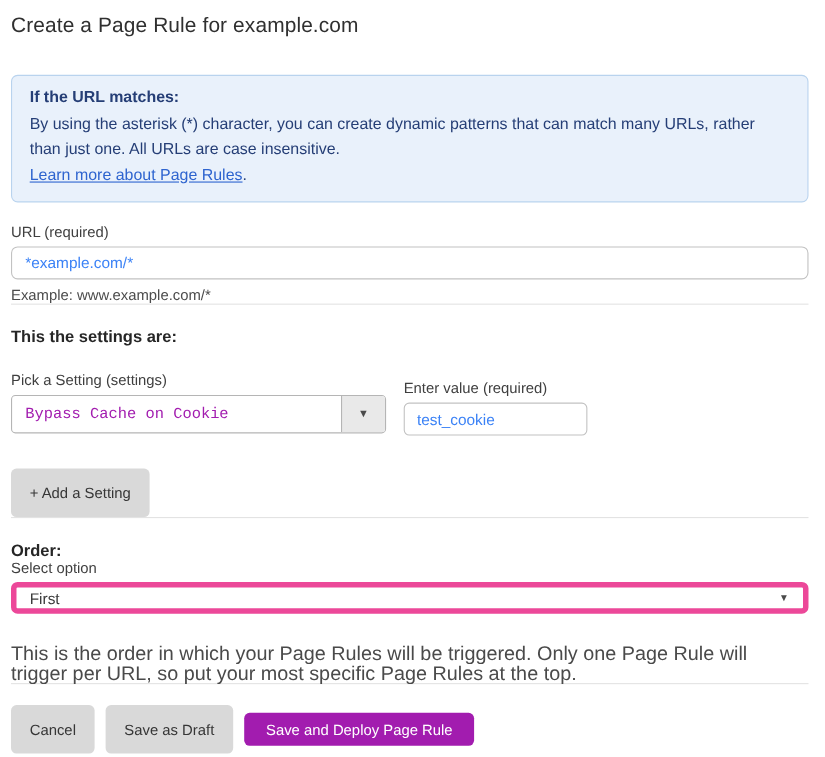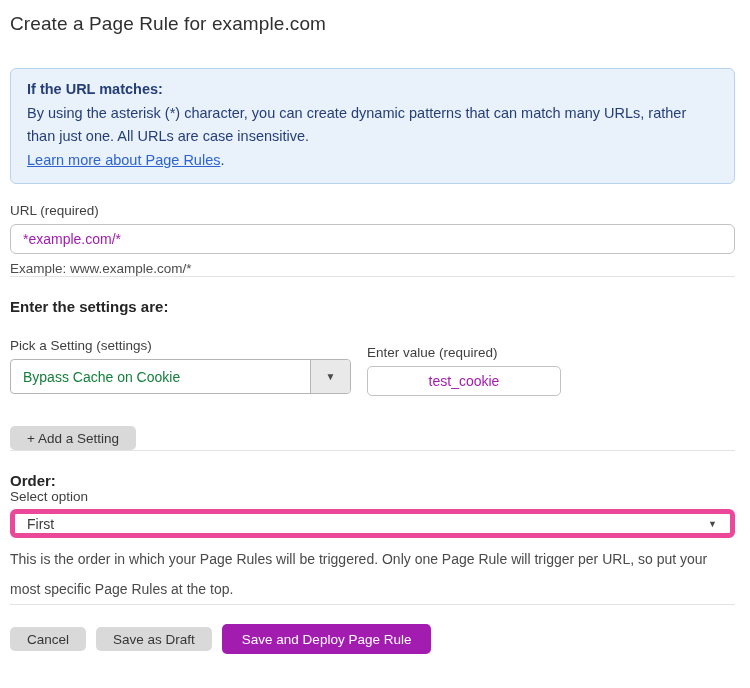--- a/index.html
+++ b/index.html
@@ -40,21 +40,21 @@
     display: block;
     font-size: 13.5px;
     color: #3f3f3f;
   }
 
   .url-section { margin-top: 19px; }
   input.text-input {
     display: block;
     font-family: "Liberation Sans", sans-serif;
     font-size: 14px;
-    color: #a21caf;
+    color: #3b82f6;
     background: #ffffff;
     border: 1px solid #c2c2c2;
     border-radius: 6px;
     outline: none;
   }
   input.url-input {
     width: 100%;
     height: 30px;
     margin-top: 6px;
     padding: 0 12px;
@@ -97,57 +97,57 @@
     border-radius: 4px;
     display: flex;
     align-items: center;
     cursor: pointer;
     overflow: hidden;
   }
   .custom-select .select-text {
     flex: 1;
     padding: 0 12px;
     font-size: 14px;
-    color: #15803d;
+    color: #a21caf;
     white-space: nowrap;
+    font-family: Liberation Mono, monospace;
   }
   .custom-select .select-btn {
     width: 40px;
     height: 100%;
     background: #e9e9e9;
     border-left: 1px solid #b5b5b5;
     display: flex;
     align-items: center;
     justify-content: center;
   }
   .arrow-glyph {
     font-size: 10px;
     color: #4a4a4a;
     line-height: 1;
   }
 
   input.value-input {
-    width: 194px;
+    width: 167px;
     height: 29px;
     margin-top: 6px;
     padding: 14px 11px;
     border-radius: 5px;
-    text-align: center;
   }
 
   button {
     font-family: "Liberation Sans", sans-serif;
     border: none;
     cursor: pointer;
   }
   .gray-btn {
     background: #d9d9d9;
     color: #363636;
     font-size: 13.5px;
-    height: 24px;
+    height: 44px;
     padding: 0 17px;
     border-radius: 5px;
   }
   .add-setting-btn { margin-top: 30px; }
 
   .order-label { }
   .wide-select {
     position: relative;
     margin-top: 5px;
     width: 100%;
@@ -165,23 +165,23 @@
     color: #3a3a3a;
   }
   .wide-select .arrow-glyph {
     position: absolute;
     right: 13px;
     top: 50%;
     transform: translateY(-50%);
     font-size: 9px;
   }
   .order-help {
-    margin-top: 6px;
-    font-size: 14px;
-    line-height: 30px;
+    margin-top: 27px;
+    font-size: 18px;
+    line-height: 18px;
     color: #4a4a4a;
     max-width: 712px;
   }
 
   .footer {
     margin-top: 19px;
     display: flex;
     align-items: center;
   }
   .footer .gray-btn { margin-right: 10px; }
@@ -208,21 +208,21 @@
   </div>
 
   <div class="url-section">
     <label class="field-label">URL (required)</label>
     <input class="text-input url-input" type="text" value="*example.com/*" style="">
     <div class="helper">Example: www.example.com/*</div>
   </div>
 
   <hr class="divider divider-1">
 
-  <h2 class="section-heading">Enter the settings are:</h2>
+  <h2 class="section-heading">This the settings are:</h2>
 
   <div class="settings-row">
     <div class="settings-col-1">
       <label class="field-label">Pick a Setting (settings)</label>
       <div class="custom-select">
         <span class="select-text">Bypass Cache on Cookie</span>
         <span class="select-btn">
           <span class="arrow-glyph">▼</span>
         </span>
       </div>

